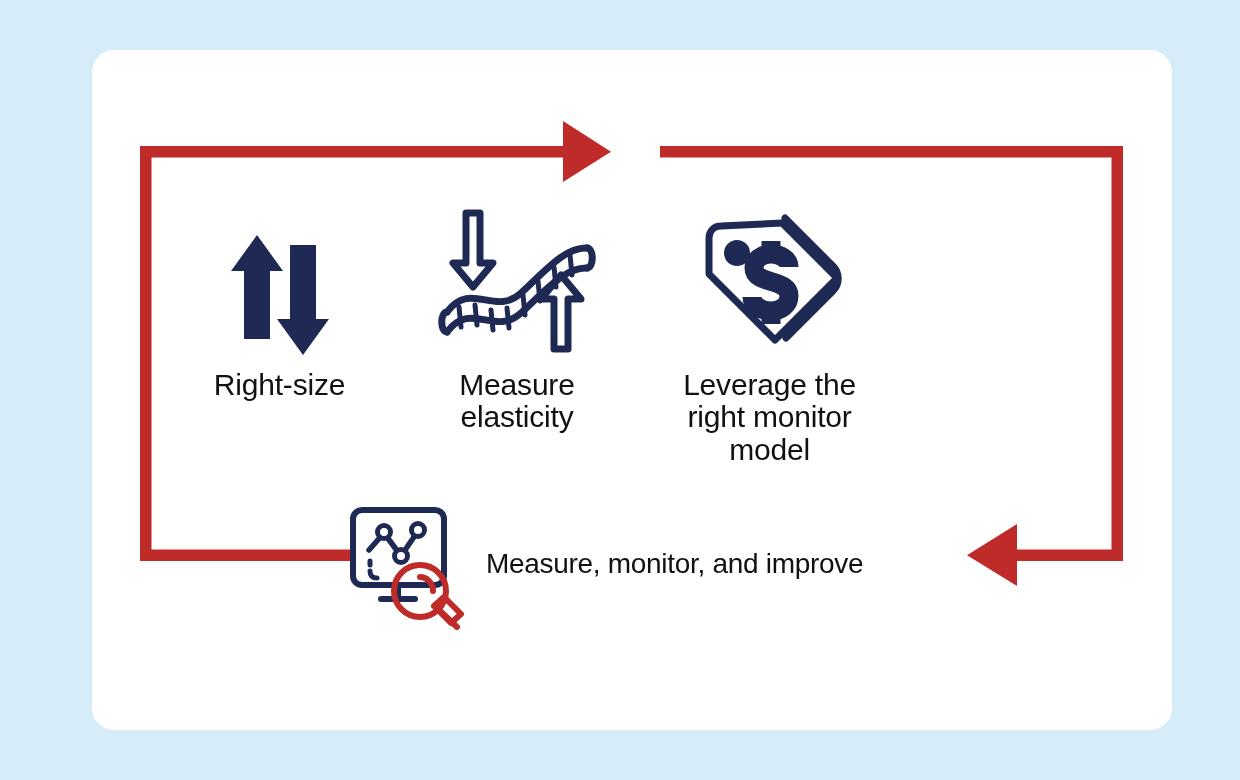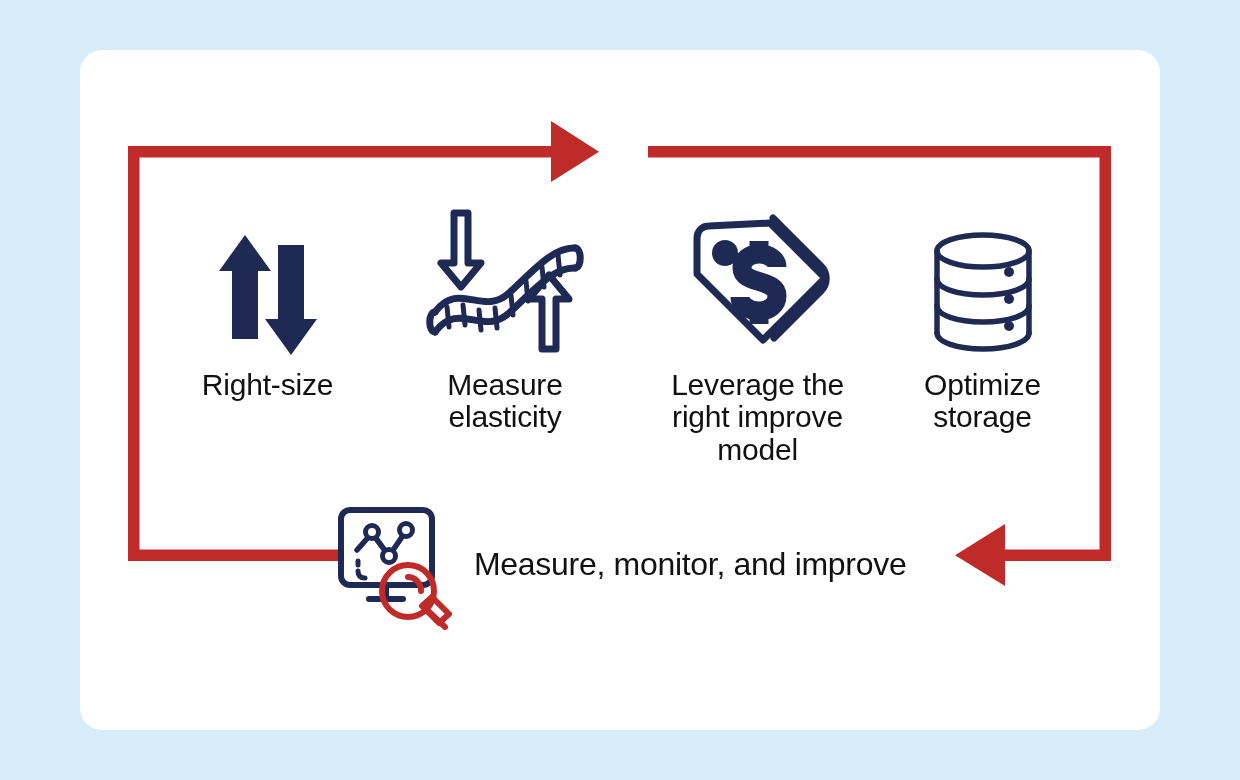--- a/index.html
+++ b/index.html
@@ -2,21 +2,21 @@
 <html><head>
 <meta charset="utf-8">
 <style>
   html,body{margin:0;padding:0;}
   body{
     width:1240px;height:780px;
     background:#d6ecf9;
     font-family:"Liberation Sans","DejaVu Sans",sans-serif;
     overflow:hidden;
   }
-  #stage{position:relative;width:1162px;height:780px;}
+  #stage{position:relative;width:1162px;height:780px;margin-left:12px;}
   #card{
     position:absolute;left:80px;top:50px;width:1080px;height:680px;
     background:#ffffff;border-radius:22px;
   }
   #cycle{position:absolute;left:0;top:0;width:1240px;height:780px;}
   .icon-svg{display:block;}
 
   .step{position:absolute;text-align:center;}
   .step .art{height:160px;display:flex;align-items:flex-end;justify-content:center;}
   .cap{
@@ -31,21 +31,21 @@
   #step-pricing{left:645px;top:195px;width:225px;}
   #step-storage{left:880px;top:195px;width:205px;}
 
   #bottom-row{
     position:absolute;left:336px;top:498px;
     display:flex;align-items:center;
   }
   #bottom-row .art{width:124px;height:132px;position:relative;}
   #bottom-caption{
     margin-left:14px;
-    font-size:32px;color:#111113;letter-spacing:-0.3px;
+    font-size:28px;color:#111113;letter-spacing:-0.3px;
     white-space:nowrap;
   }
 </style>
 </head>
 <body>
 
 <div id="stage">
 
   <div id="card"></div>
 
@@ -130,45 +130,24 @@
 
         <g fill="none" stroke="#1f2a54" stroke-width="19" stroke-linecap="butt">
           <path d="M104,62 C104,54 95,49 86,49 C76,49 69,55 69,63 C69,80 104,73 104,91
                    C104,100 96,106 86,106 C76,106 67,100 67,92"></path>
           <line x1="86" y1="36" x2="86" y2="52"></line>
           <line x1="86" y1="103" x2="86" y2="119"></line>
         </g>
       </svg>
     </div>
     <div class="cap">Leverage the
-right improve
+right monitor
 model</div>
   </div>
 
-  <div class="step" id="step-storage">
-    <div class="art">
-      <svg class="icon-svg" width="112" height="126" viewBox="0 0 112 126">
-        <g fill="none" stroke="#1f2a54" stroke-width="5.5" stroke-linecap="round">
-          <ellipse cx="56" cy="22" rx="46" ry="16"></ellipse>
-          <path d="M10,22 L10,104"></path>
-          <path d="M102,22 L102,104"></path>
-          <path d="M10,104 C10,113 30,120 56,120 C82,120 102,113 102,104"></path>
-          <path d="M10,50 C10,59 30,66 56,66 C82,66 102,59 102,50"></path>
-          <path d="M10,77 C10,86 30,93 56,93 C82,93 102,86 102,77"></path>
-        </g>
-        <g fill="#1f2a54">
-          <circle cx="82" cy="43" r="5"></circle>
-          <circle cx="82" cy="70" r="5"></circle>
-          <circle cx="82" cy="97" r="5"></circle>
-        </g>
-      </svg>
-    </div>
-    <div class="cap">Optimize
-storage</div>
-  </div>
 
   <div id="bottom-row">
     <div class="art">
       <svg class="icon-svg" width="124" height="132" viewBox="0 0 124 132">
 
         <g fill="none" stroke="#1f2a54" stroke-width="6" stroke-linecap="round" stroke-linejoin="round">
           <path d="M14,12 L87,12 C92,12 96,16 96,21 L96,78 C96,83 92,87 87,87 L14,87
                    C9,87 5,83 5,78 L5,21 C5,16 9,12 14,12 Z"></path>
           <line x1="50" y1="87" x2="50" y2="101"></line>
           <line x1="33" y1="101" x2="67" y2="101"></line>

